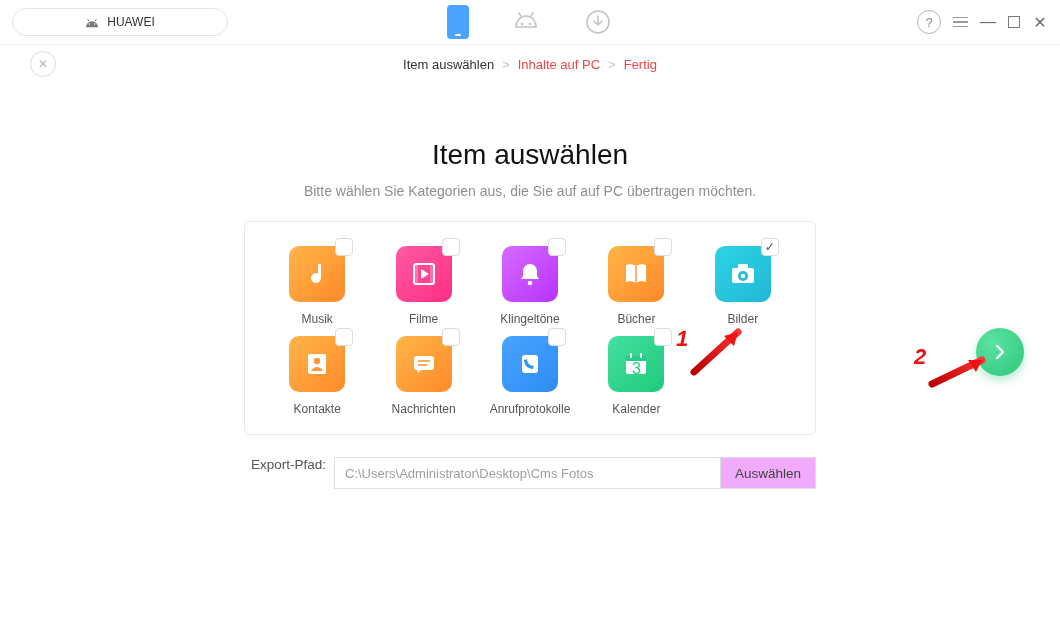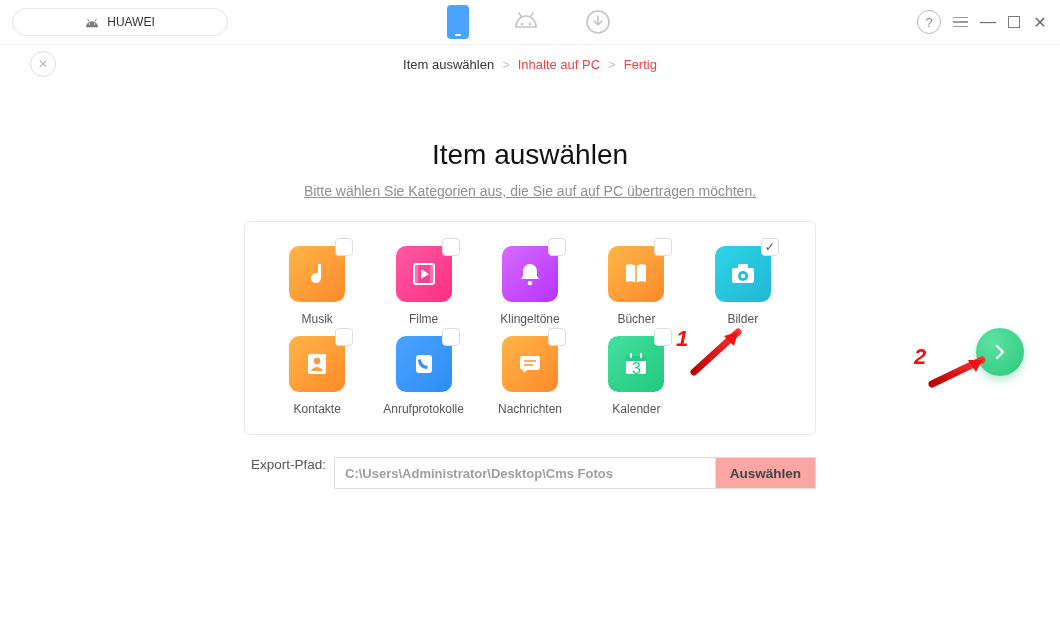--- a/index.html
+++ b/index.html
@@ -27,21 +27,21 @@
     
     .bc-row { height:38px; display:flex; align-items:center; position:relative; }
     .close-circ { position:absolute; left:30px; width:26px; height:26px; border:1px solid #ddd; border-radius:50%; display:flex; align-items:center; justify-content:center; color:#b7b7b7; font-size:12px; }
     .crumbs { margin:0 auto; display:flex; gap:8px; align-items:center; font-size:13px; }
     .crumbs .active { color:#333; }
     .crumbs .inactive { color:#ef4444; }
     .crumbs .sep { color:#c4c4c4; }
 
     .hero { text-align:center; margin-top:56px; }
     .hero h1 { font-size:28px; font-weight:400; color:#111; }
-    .hero p { margin-top:12px; font-size:14px; color:#8f8f8f;text-decoration:underline; }
+    .hero p { margin-top:12px; font-size:14px; color:#8f8f8f; }
 
     
     .card { width:572px; margin:22px auto 0; border:1px solid #eaeaea; border-radius:6px; padding:24px 24px 18px; }
     .grid { display:grid; grid-template-columns:repeat(5, 1fr); gap:10px 10px; }
     .item { display:flex; flex-direction:column; align-items:center; position:relative; width:100%; }
     .tile { width:56px; height:56px; border-radius:10px; position:relative; display:flex; align-items:center; justify-content:center; }
     .chk { position:absolute; right:-8px; top:-8px; width:18px; height:18px; border:1px solid #dcdcdc; border-radius:4px; background:#fff; display:flex; align-items:center; justify-content:center; font-size:12px; color:#555; }
     .item .label { margin-top:10px; font-size:12px; color:#555; text-align:center; }
 
     
@@ -55,23 +55,23 @@
     .c-call    { background:linear-gradient(135deg,#4aa3ff,#2d8df5); }
     .c-cal     { background:linear-gradient(135deg,#44e0a0,#1fc97b); }
     .c-apps    { background:linear-gradient(135deg,#4aa3ff,#2d8df5); }
 
     .tile svg { width:32px; height:32px; }
     .tile .inner-txt { position:absolute; color:#fff; font-size:20px; font-weight:300; }
 
     
     .export-row { width:572px; margin:22px auto 0; display:flex; align-items:flex-start; font-size:13.5px; color:#444; }
     .export-row .lbl { width:90px; text-align:right; padding-right:8px; color:#555; }
-    .export-row .path-box { flex:1; border:1px solid #dedede; height:32px; display:flex;font-weight:bold; }
+    .export-row .path-box { flex:1; border:1px solid #dedede; height:32px; display:flex; }
     .export-row .path-val { flex:1; padding:0 10px; display:flex; align-items:center; color:#9e9e9e; font-size:13px; }
-    .export-row .choose { border-left:1px solid #dedede; padding:0 14px; display:flex; align-items:center; color:#444; background:#fca5a5; }
+    .export-row .choose { border-left:1px solid #dedede; padding:0 14px; display:flex; align-items:center; color:#444; background:#f0abfc; }
 
     
     .next-fab { position:absolute; right:36px; top:328px; width:48px; height:48px; border-radius:50%; background:radial-gradient(circle at 35% 30%, #5ce2a2, #2bc77a); display:flex; align-items:center; justify-content:center; box-shadow:0 4px 10px rgba(40,190,120,.35); }
 
     .arrow-wrap { position:absolute; pointer-events:none; }
     .num-badge { font-family:Arial; font-weight:700; font-size:22px; color:#e11; font-style:italic; }
 
     
     .a1 { left:676px; top:320px; }
     .a1 .num-badge { position:absolute; left:0; top:6px; }
@@ -221,41 +221,41 @@
             <rect x="7" y="6" width="18" height="20" rx="2" fill="#fff"></rect>
             <circle cx="16" cy="13" r="3.2" fill="#ff9a3a"></circle>
             <path d="M10 23c1.5-3 4-4 6-4s4.5 1 6 4" fill="#ff9a3a"></path>
           </svg>
         <div class="chk"></div>
       </div>
       <div class="label">Kontakte</div>
     </div>
 
     <div class="item">
-      <div class="tile c-call">
-        <svg viewBox="0 0 32 32">
-            <rect x="8" y="7" width="16" height="18" rx="3" fill="#fff"></rect>
-            <path d="M13 11c0 4 3 7 7 7l-1 3c-5 0-9-4-9-9l3-1z" fill="#3795f2"></path>
-          </svg>
-        <div class="chk"></div>
-      </div>
-      <div class="label">Anrufprotokolle</div>
-    </div>
-
-    <div class="item">
       <div class="tile c-msg">
         <svg viewBox="0 0 32 32">
             <rect x="6" y="8" width="20" height="14" rx="3" fill="#fff"></rect>
             <path d="M10 25l3-3h-4z" fill="#fff"></path>
             <line x1="10" y1="13" x2="22" y2="13" stroke="#ff9a3a" stroke-width="1.6"></line>
             <line x1="10" y1="17" x2="19" y2="17" stroke="#ff9a3a" stroke-width="1.6"></line>
           </svg>
         <div class="chk"></div>
       </div>
       <div class="label">Nachrichten</div>
+    </div>
+
+    <div class="item">
+      <div class="tile c-call">
+        <svg viewBox="0 0 32 32">
+            <rect x="8" y="7" width="16" height="18" rx="3" fill="#fff"></rect>
+            <path d="M13 11c0 4 3 7 7 7l-1 3c-5 0-9-4-9-9l3-1z" fill="#3795f2"></path>
+          </svg>
+        <div class="chk"></div>
+      </div>
+      <div class="label">Anrufprotokolle</div>
     </div>
 
     <div class="item">
       <div class="tile c-cal">
         <svg viewBox="0 0 32 32">
             <rect x="6" y="8" width="20" height="18" rx="2" fill="#fff"></rect>
             <rect x="6" y="8" width="20" height="5" fill="#26cc85"></rect>
             <rect x="10" y="5" width="2" height="5" rx="1" fill="#fff"></rect>
             <rect x="20" y="5" width="2" height="5" rx="1" fill="#fff"></rect>
           </svg>

